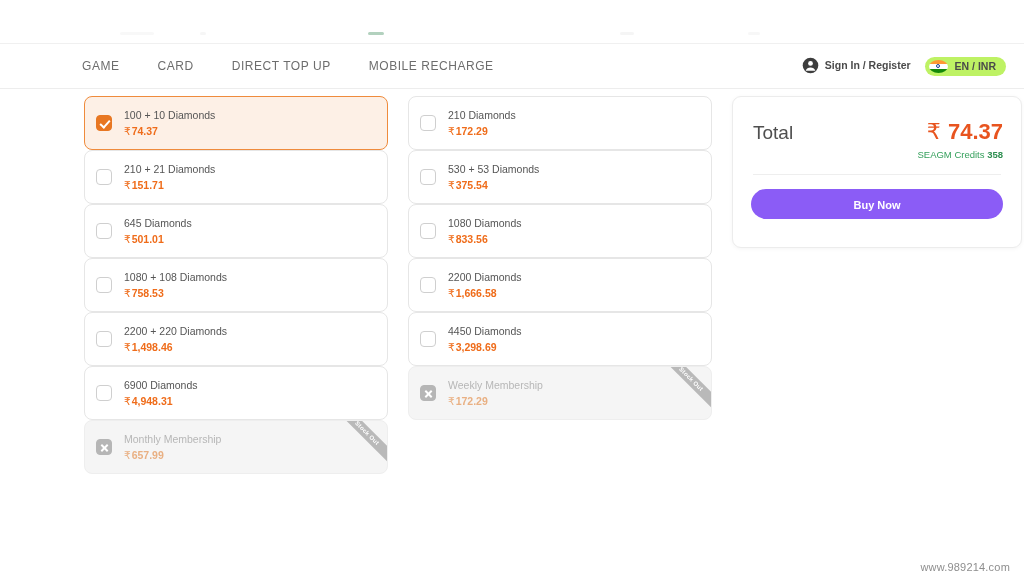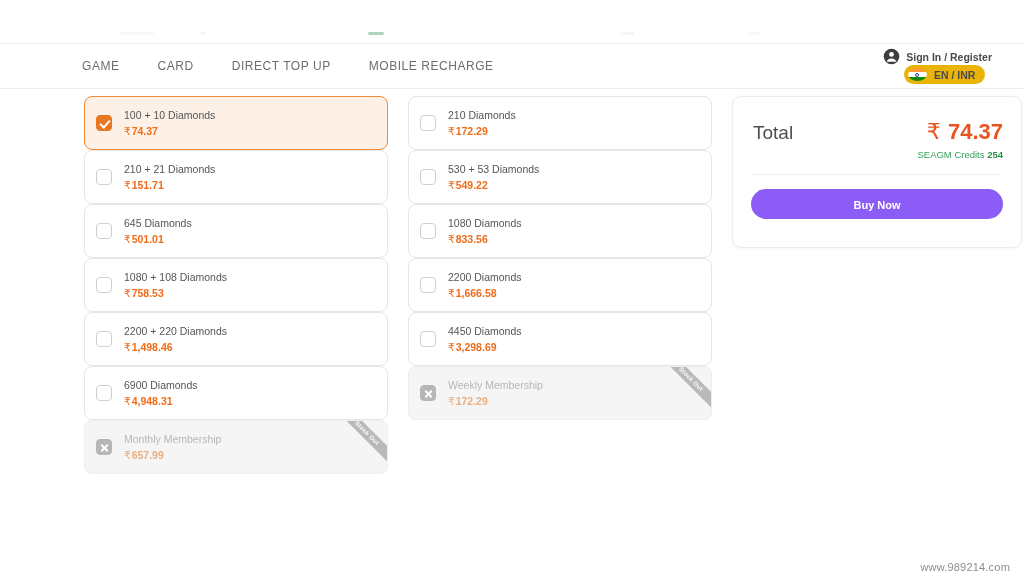--- a/index.html
+++ b/index.html
@@ -61,22 +61,21 @@
     letter-spacing: .55px;
     color: #6d6d6d;
     margin-right: 38px;
     white-space: nowrap;
     cursor: pointer;
   }
   .nav-right {
     position: absolute;
     right: 18px;
     display: flex;
-    align-items: center;
-    flex-direction: column;
+    align-items: flex-start;
   }
   .account {
     display: flex;
     align-items: center;
     margin-right: 14px;
     cursor: pointer;
   }
   .account-icon {
     width: 17px; height: 17px;
     margin-right: 6px;
@@ -84,21 +83,21 @@
   }
   .account-label {
     font-size: 10.5px;
     color: #4a4a4a;
     font-weight: bold;
     white-space: nowrap;
   }
   .lang {
     display: flex;
     align-items: center;
-    background: #eab308;
+    background: #bef264;
     border-radius: 13px;
     padding: 3px 10px 3px 4px;
     cursor: pointer;
   }
   .flag {
     width: 19px; height: 13px;
     border-radius: 50%;
     margin-right: 7px;
     flex: none;
     overflow: hidden;
@@ -424,21 +423,21 @@
         <span class="pack-texts">
           <span class="pack-name">210 Diamonds</span>
           <span class="pack-price"><span class="rupee">₹</span><span>172.29</span></span>
         </span>
       </div>
 
       <div class="pack">
         <span class="cb"></span>
         <span class="pack-texts">
           <span class="pack-name">530 + 53 Diamonds</span>
-          <span class="pack-price"><span class="rupee">₹</span><span>549.22</span></span>
+          <span class="pack-price"><span class="rupee">₹</span><span>375.54</span></span>
         </span>
       </div>
 
       <div class="pack">
         <span class="cb"></span>
         <span class="pack-texts">
           <span class="pack-name">1080 Diamonds</span>
           <span class="pack-price"><span class="rupee">₹</span><span>833.56</span></span>
         </span>
       </div>
@@ -471,21 +470,21 @@
     </div>
   </div>
 
   <div class="total-panel">
     <div class="total-row">
       <span class="total-label">Total</span>
       <span class="total-amount"><span class="rupee">₹</span> <span>74.37</span></span>
     </div>
     <div class="credits">
       <span>SEAGM Credits</span>
-      <b>254</b>
+      <b>358</b>
     </div>
     <div class="total-sep"></div>
     <button class="buy-btn">Buy Now</button>
   </div>
 
 </div>
 
 <div class="watermark">www.989214.com</div>
 
 </body></html>

